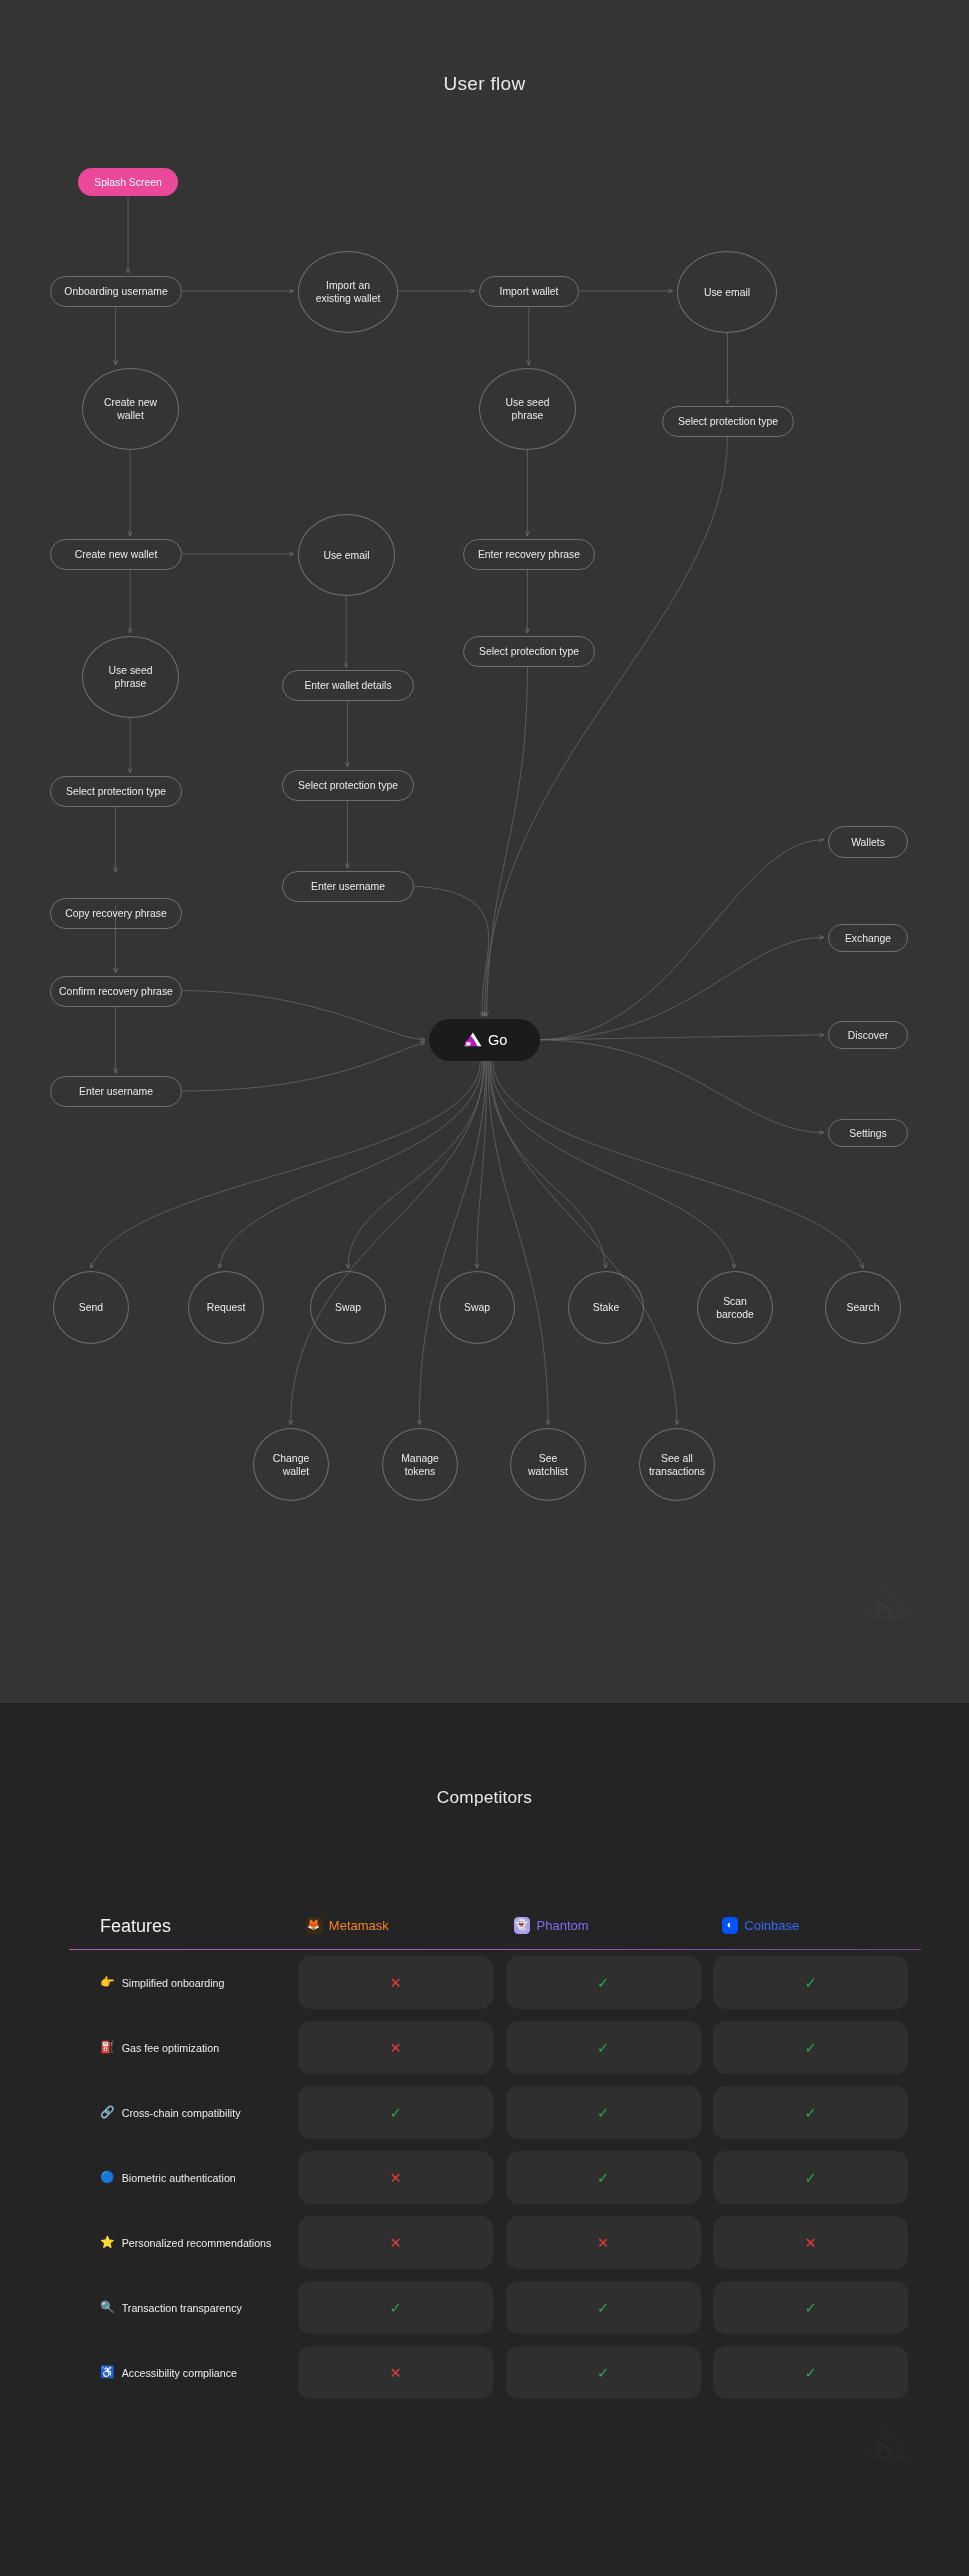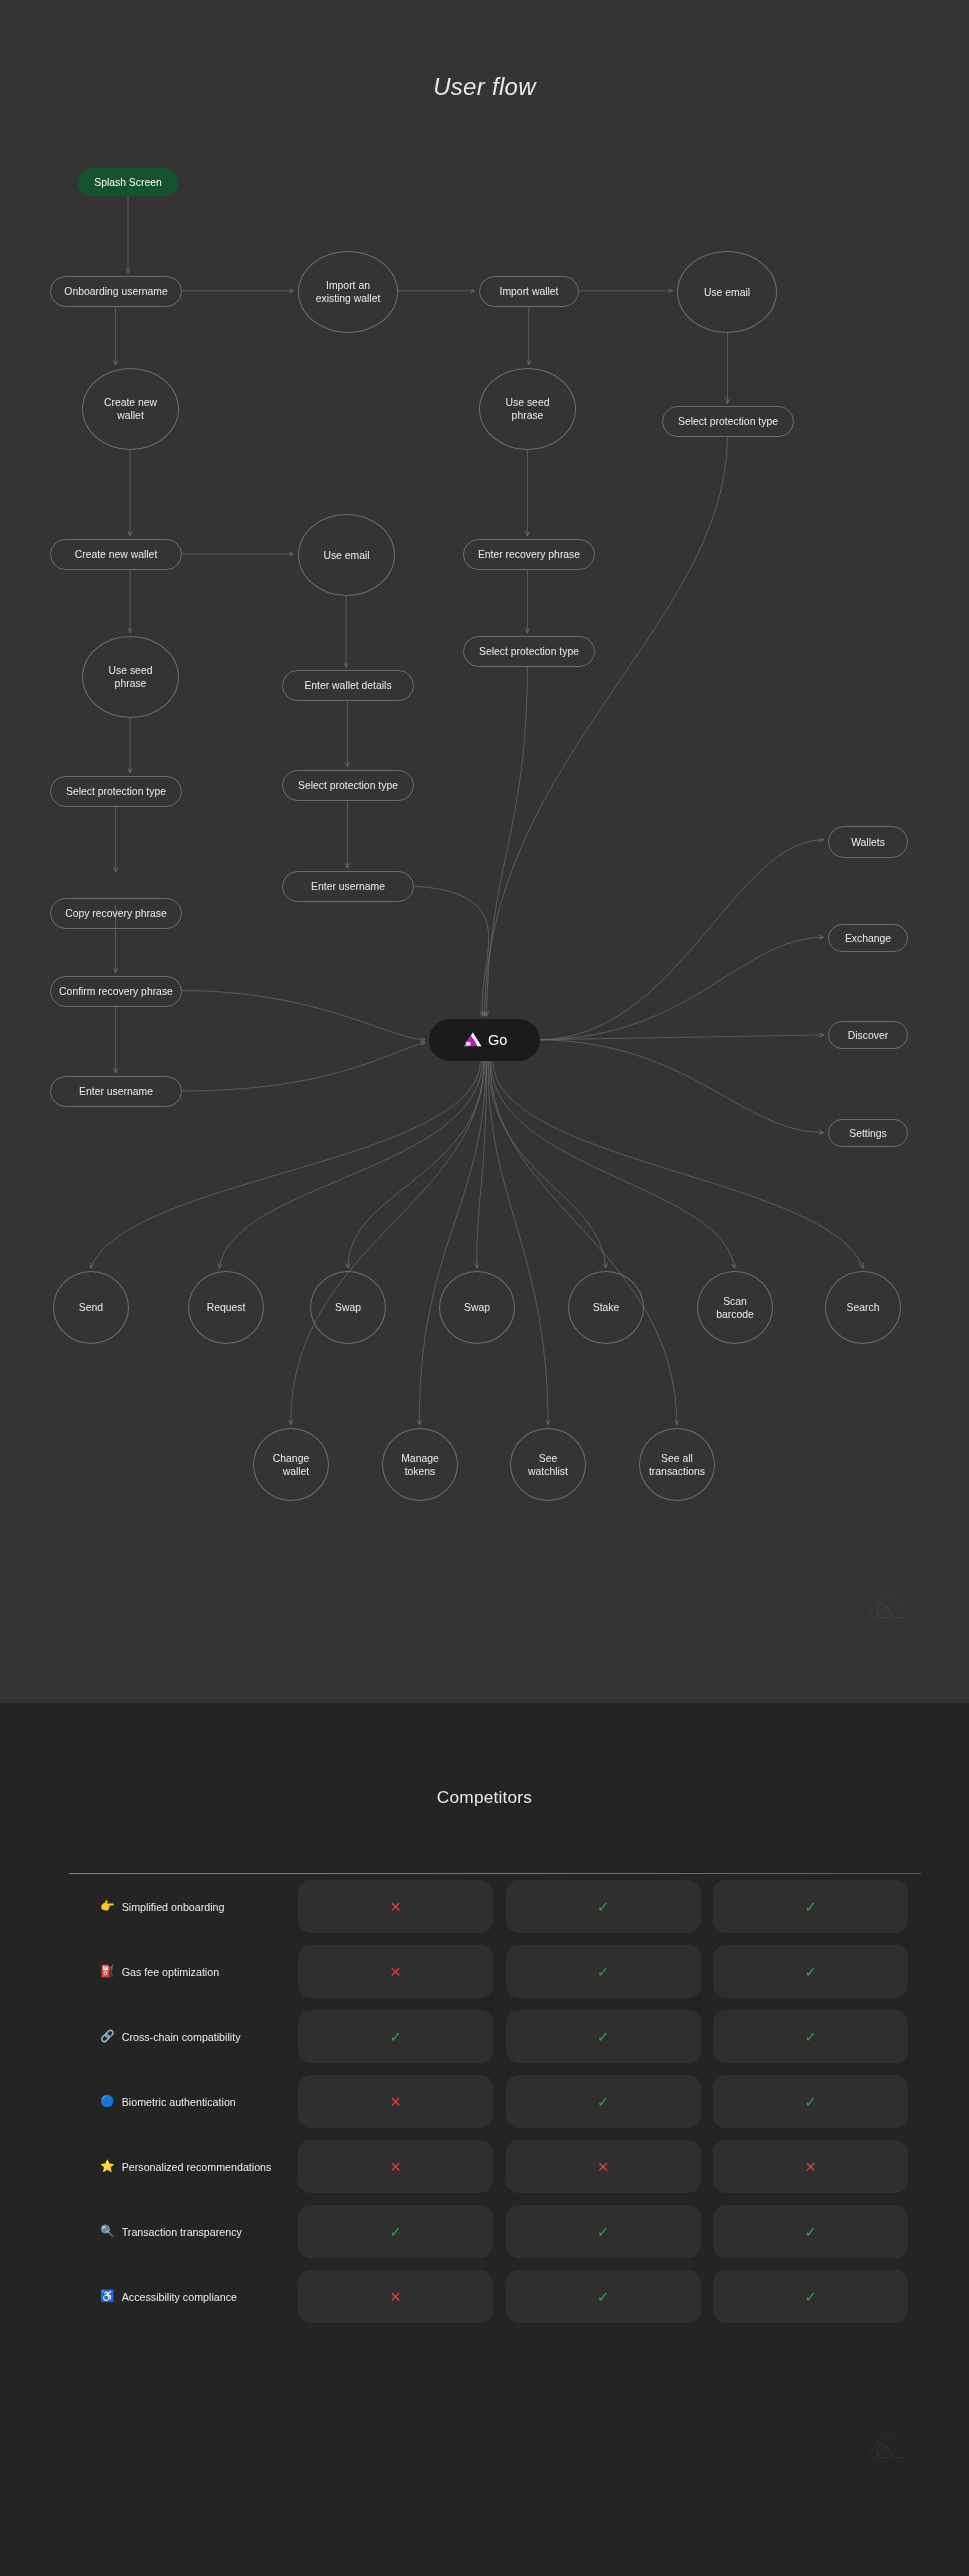--- a/index.html
+++ b/index.html
@@ -15,23 +15,22 @@
   
   #flow-section {
     position: absolute; left: 0; top: 0;
     width: 969px; height: 1703px;
     background: #343434;
     overflow: hidden;
   }
   #flow-title {
     position: absolute; top: 73px; left: 0; width: 969px;
     text-align: center;
-    font-size: 24px; font-weight: 400; color: #e8e8e8;
+    font-size: 19px; font-weight: 400; color: #e8e8e8;
     letter-spacing: 0.3px;
-    font-style: italic;
   }
   #flow-canvas { position: absolute; left: 0; top: 0; width: 969px; height: 1703px; }
 
   .node {
     position: absolute;
     display: flex; align-items: center; justify-content: center;
     text-align: center;
     color: #ececec;
     font-size: 10.4px;
     line-height: 1.25;
@@ -40,21 +39,21 @@
   }
   .node.pill {
     border: 0.7px solid #6e6e6e;
     border-radius: 692px;
   }
   .node.ellipse {
     border: 0.7px solid #6e6e6e;
     border-radius: 50%;
   }
   .node.splash {
-    background: #14532d;
+    background: #ec4899;
     border: none;
     border-radius: 692px;
     color: #ffffff;
     font-size: 10.4px;
   }
   .node.go {
     background: #1b1b1b;
     border: none;
     border-radius: 692px;
     color: #ffffff;
@@ -254,20 +253,38 @@
       <div class="node ellipse" style="left: 639px; top: 1428px; width: 76px; height: 73px;"><span>See all
 transactions</span></div>
     </section>
 
   <section id="comp-section">
 
     <div id="comp-title">Competitors</div>
 
     <div id="comp-table">
 
+      <div class="thead">
+        <div class="th-features">Features</div>
+
+        <div class="th-brand" style="color:#f5841f;">
+          <span class="brand-badge" style="background:#3a2a16;">🦊</span>
+          <span>Metamask</span>
+        </div>
+
+        <div class="th-brand" style="color:#7b6ef6;">
+          <span class="brand-badge" style="background:#ab9ff2;">👻</span>
+          <span>Phantom</span>
+        </div>
+
+        <div class="th-brand" style="color:#2f6bf6;">
+          <span class="brand-badge" style="background:#0052ff;color:#fff;">◐</span>
+          <span>Coinbase</span>
+        </div>
+      </div>
 
       <div class="hdr-rule"></div>
 
       <div id="rows-host">
           <div class="trow">
             <div class="cell-feature">
               <span class="f-emoji">👉</span>
               <span>Simplified onboarding</span>
             </div>
             <div class="cell-val">

